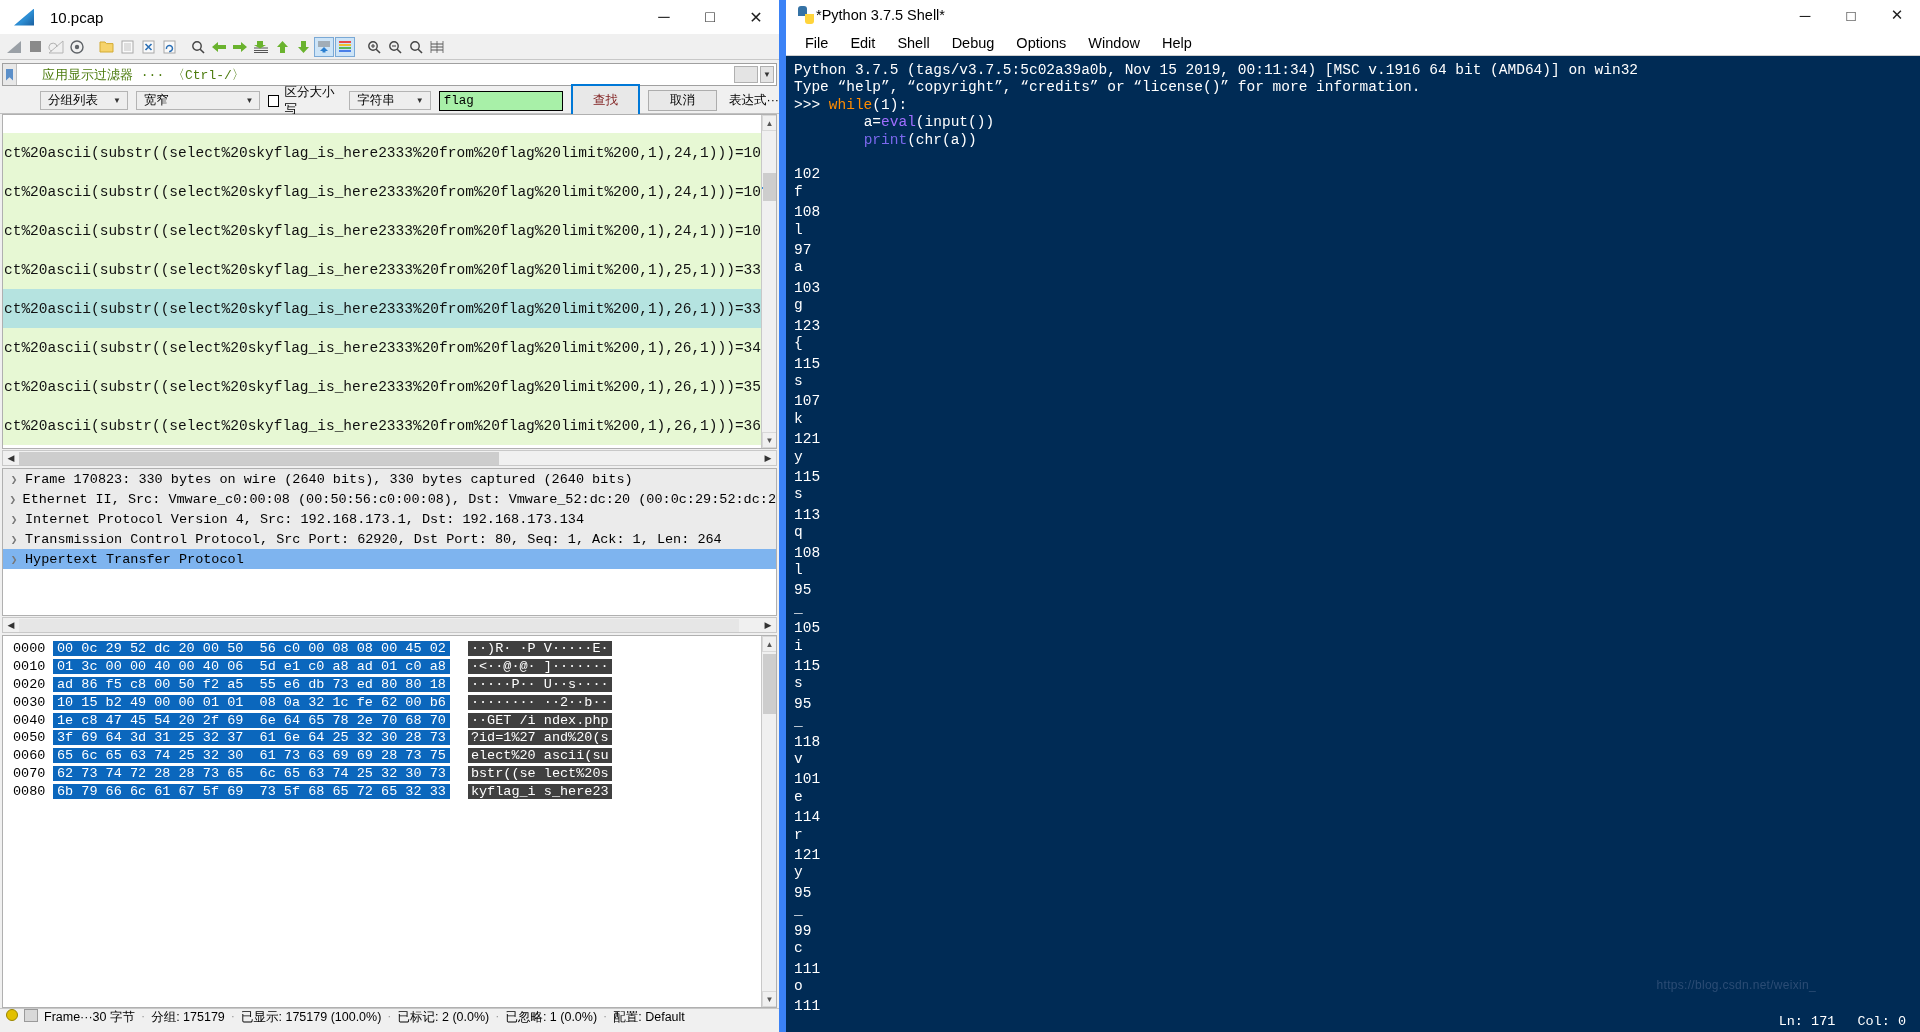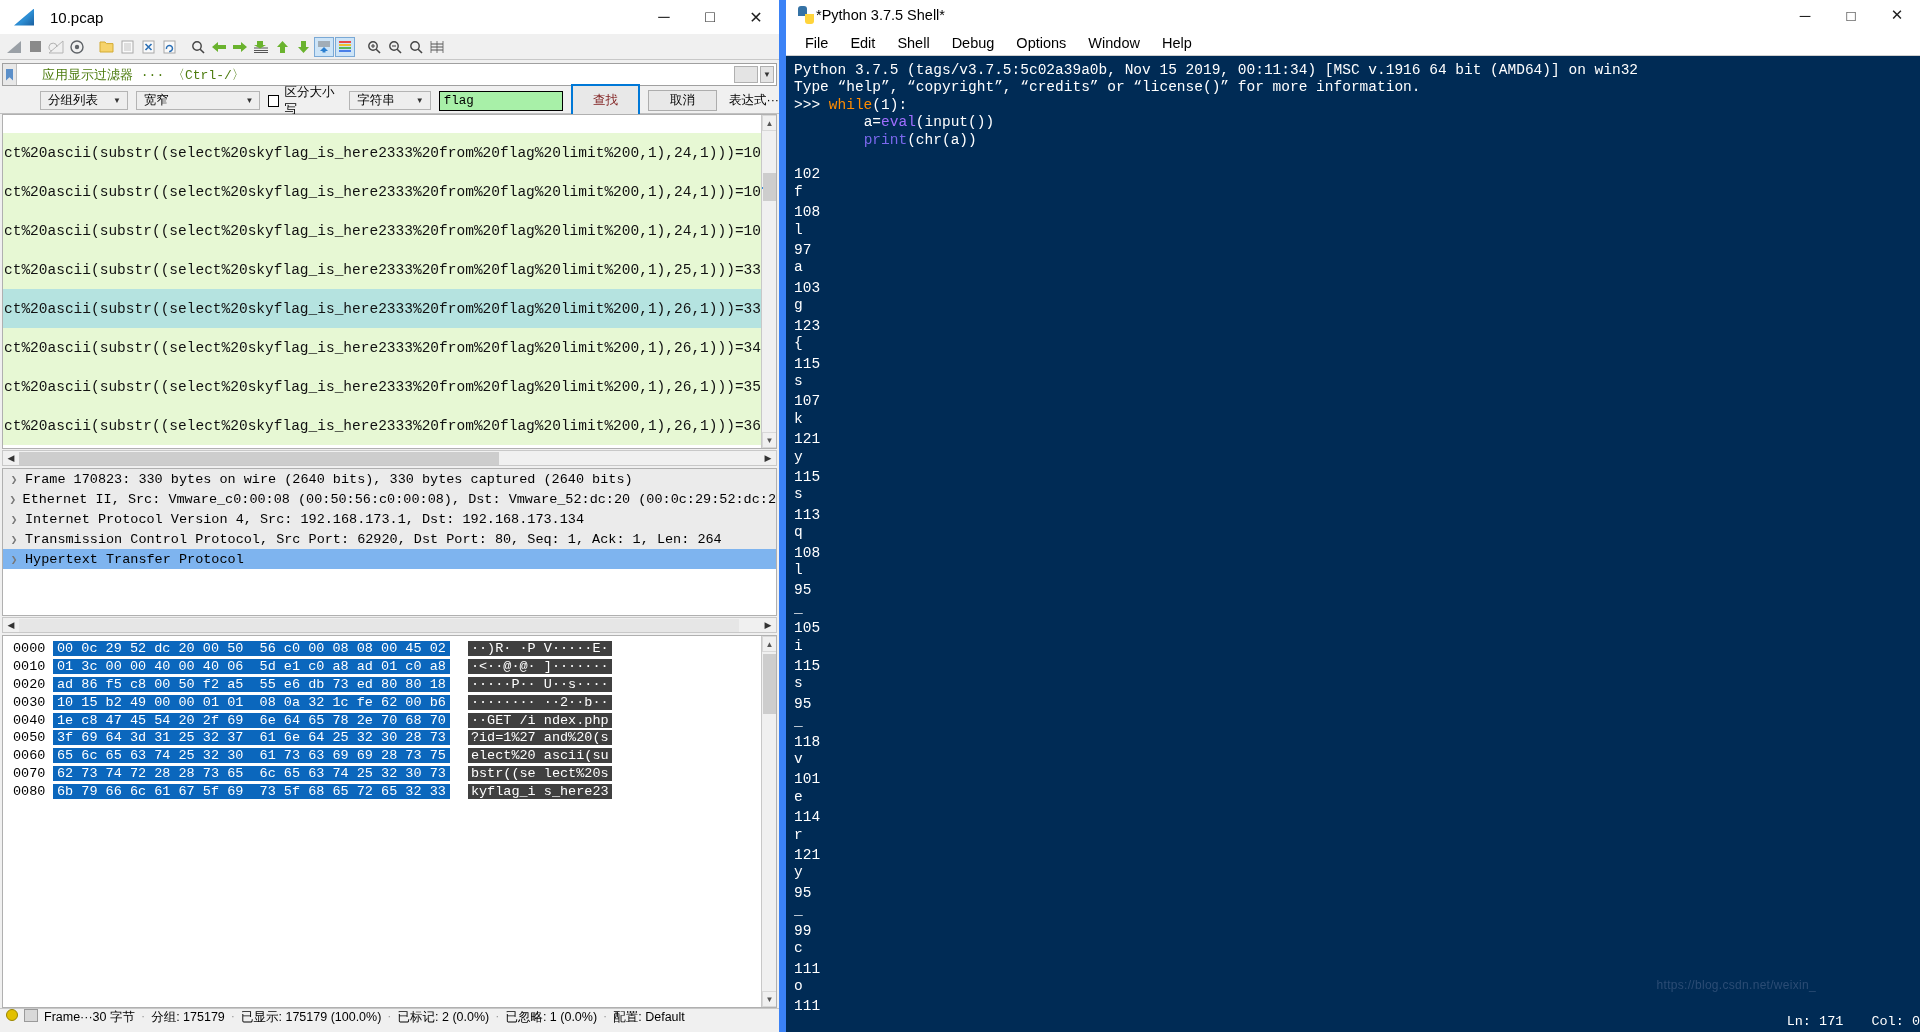--- a/index.html
+++ b/index.html
@@ -197,21 +197,21 @@
     font-family:"Liberation Mono", monospace; font-size:14.5px; color:#ffffff;
     padding:6px 0 0 8px; line-height:17.4px;
   }
   .py-line { white-space:pre; }
   .kw { color:#ff8c00; }
   .bi { color:#a06eff; }
   .bi2 { color:#7b68ee; }
   .out { color:#ffffff; }
   .py-statusbar {
     flex:0 0 22px; height:22px; background:#002b55; display:flex; align-items:center;
-    justify-content:flex-end; gap:28px;
+    justify-content:flex-end; padding-right:14px; gap:22px;
     font-family:"Liberation Mono", monospace; font-size:13.5px; color:#ffffff;
   }
   .watermark {
     position:absolute; right:104px; bottom:16px;
     font-family:"Liberation Sans", sans-serif; font-size:12px; color:#33527a;
     letter-spacing:0.3px; opacity:0.85; white-space:nowrap;
   }
 </style>
 </head>
 <body>

